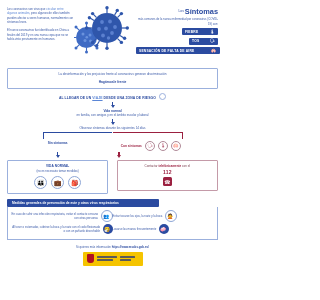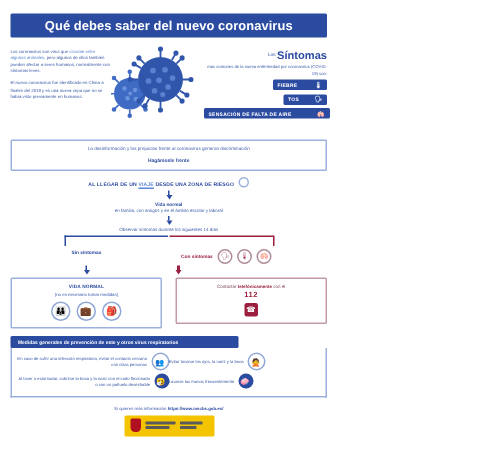--- a/index.html
+++ b/index.html
@@ -140,23 +140,20 @@
   }
   .shield{width:7px;height:9px;background:#b01020;border-radius:1px 1px 3px 3px;}
   .gov-lines{display:flex;flex-direction:column;gap:1.5px;}
   .gl-row{height:1.4px;background:#5a5a5a;border-radius:.5px;}
 </style>
 </head>
 <body>
 
 <div class="page">
 
-  <div class="header">
-    <div class="header-title">Qué debes saber del nuevo coronavirus</div>
-  </div>
 
   <div class="intro-row">
 
     <div class="intro-left">
       <p><span>Los coronavirus son virus que </span><span class="hl">circulan entre algunos animales</span><span>, pero algunos de ellos también pueden afectar a seres humanos, normalmente con síntomas leves.</span></p>
       <p>El nuevo coronavirus fue identificado en China a finales del 2019 y es una nueva cepa que no se había visto previamente en humanos.</p>
     </div>
 
     <div class="virus-wrap">
       <svg width="62" height="58" viewBox="0 0 62 58">

